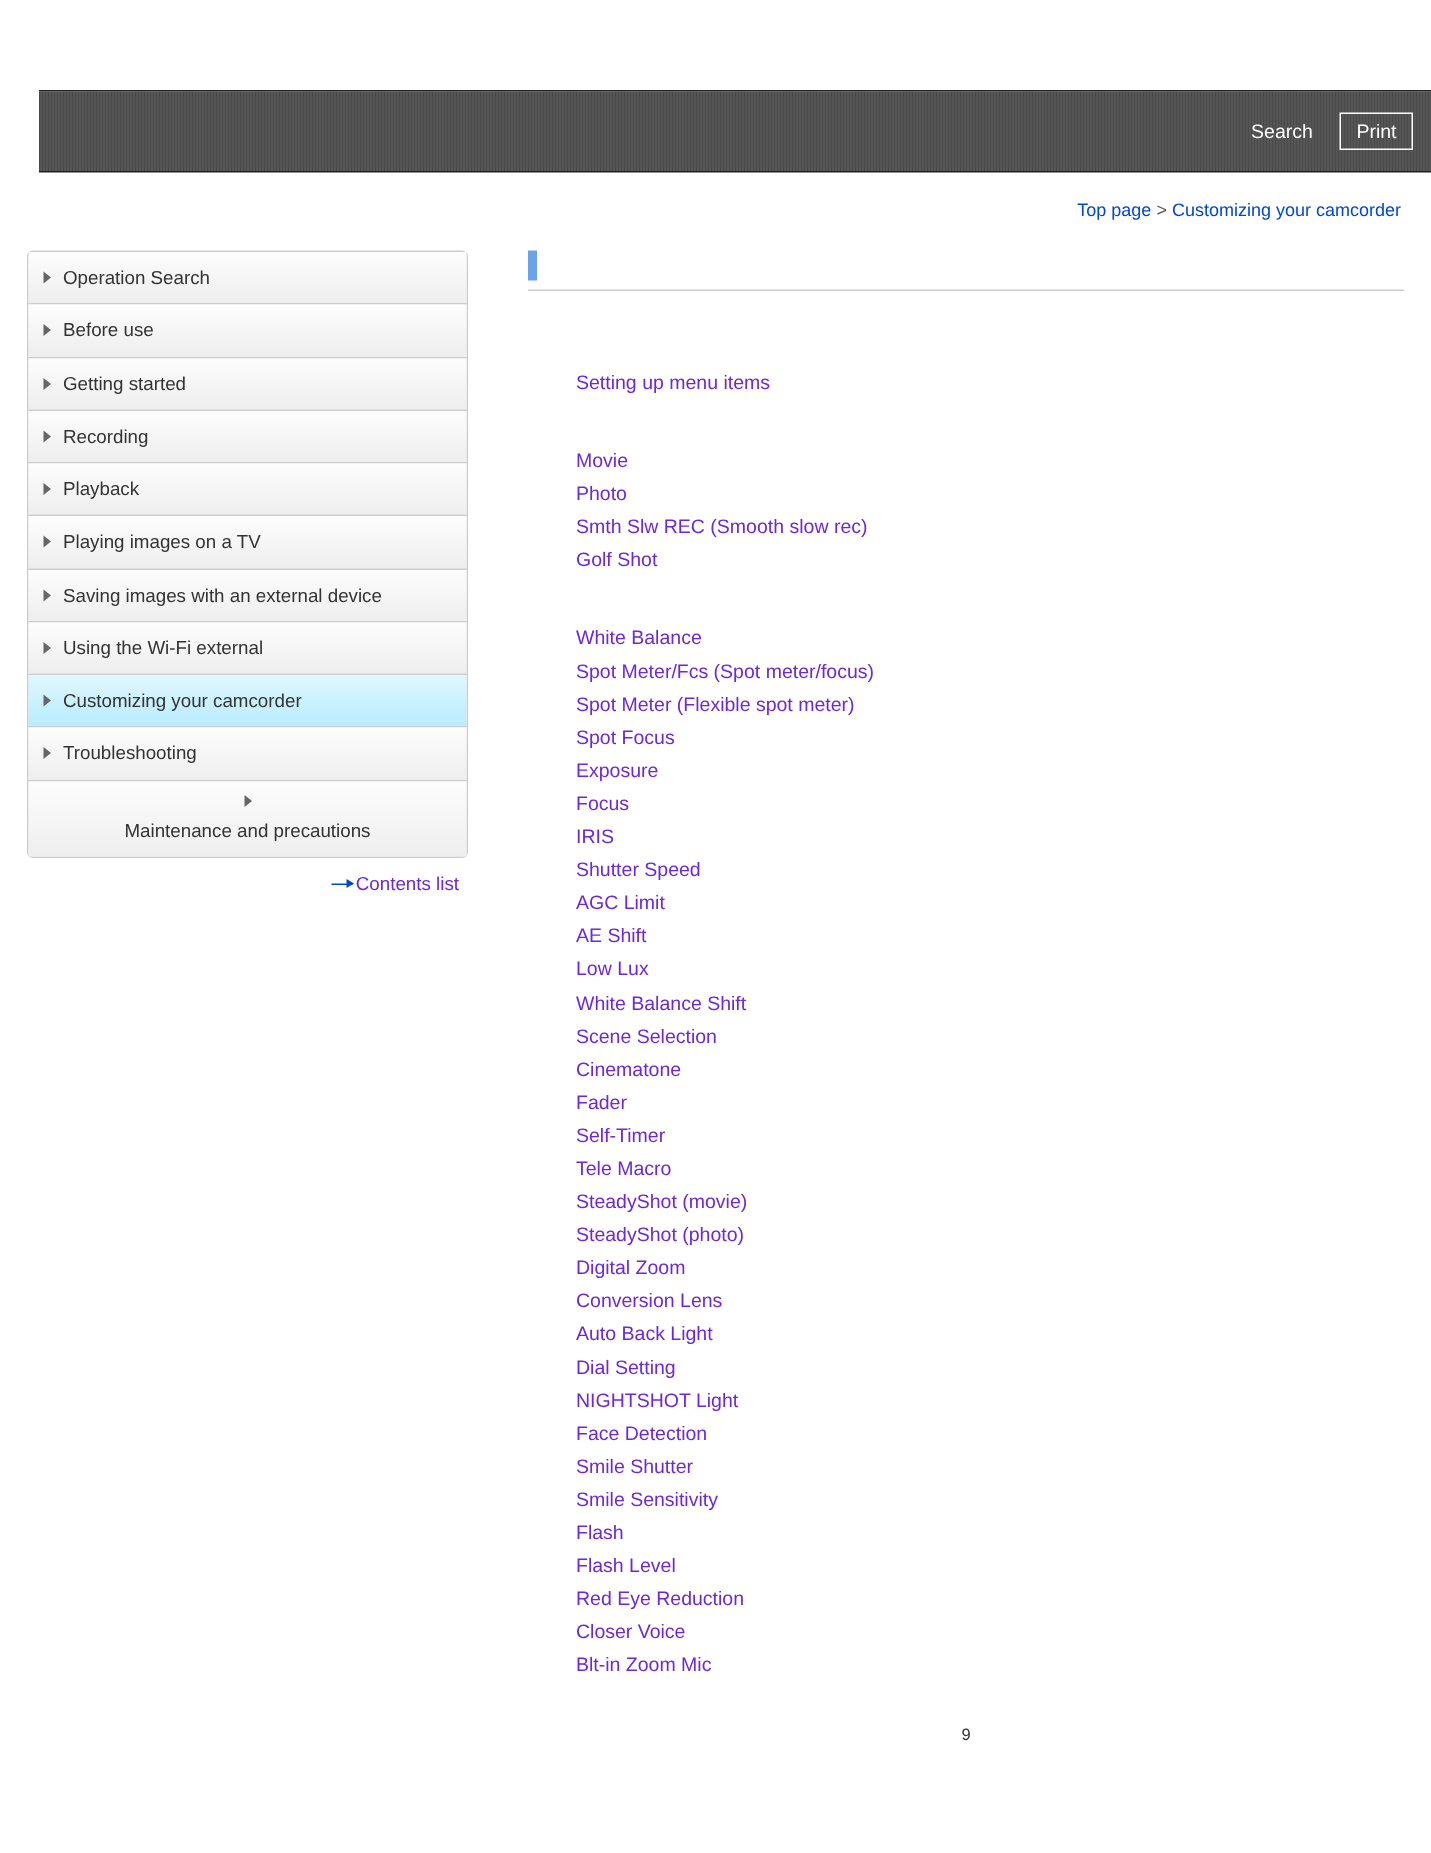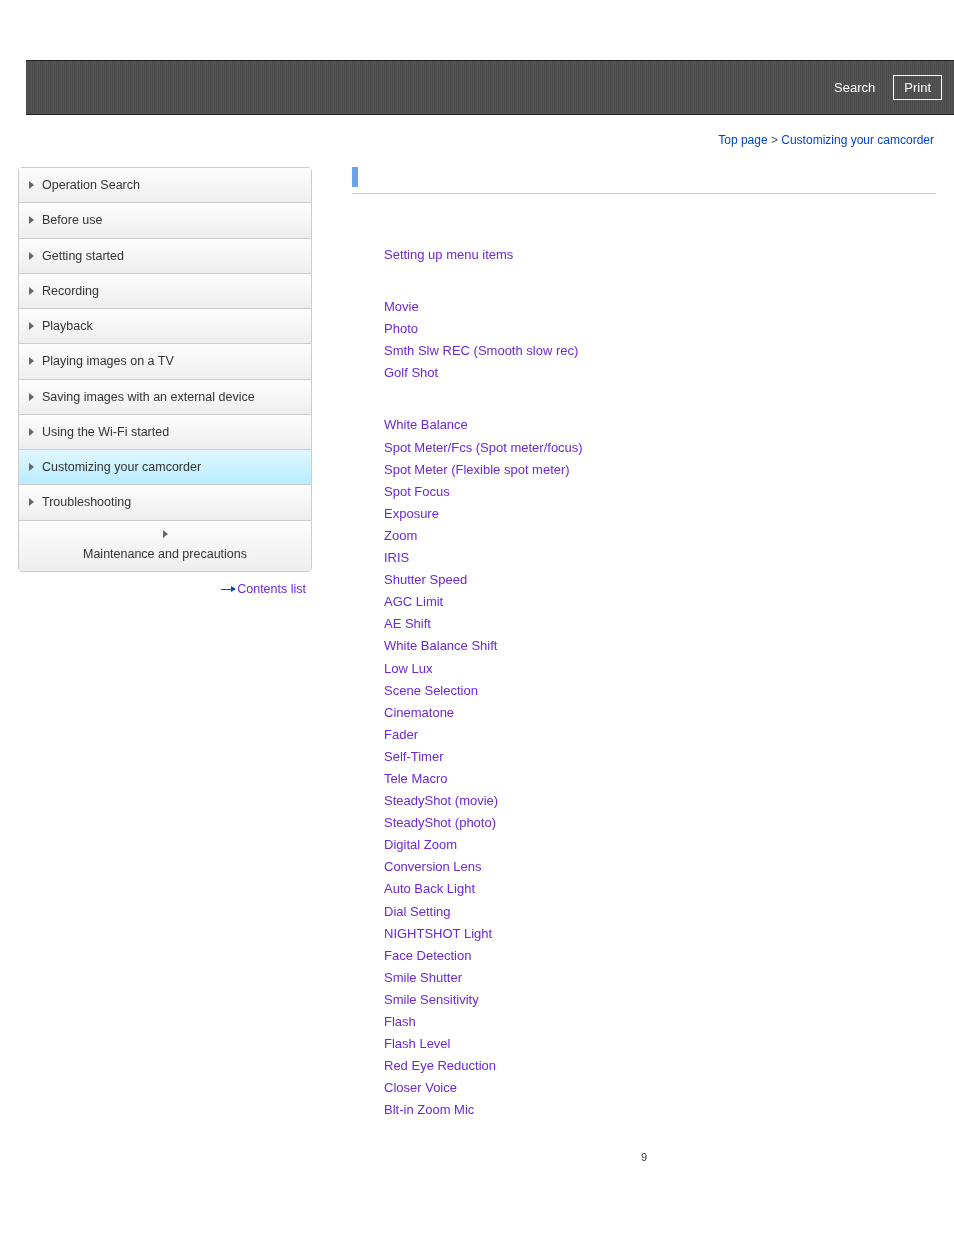--- a/index.html
+++ b/index.html
@@ -140,21 +140,21 @@
         <div class="sidebar-item">
           <span class="arrow-icon"></span>
           <span>Playing images on a TV</span>
         </div>
         <div class="sidebar-item">
           <span class="arrow-icon"></span>
           <span>Saving images with an external device</span>
         </div>
         <div class="sidebar-item">
           <span class="arrow-icon"></span>
-          <span>Using the Wi-Fi started</span>
+          <span>Using the Wi-Fi external</span>
         </div>
         <div class="sidebar-item active">
           <span class="arrow-icon"></span>
           <span>Customizing your camcorder</span>
         </div>
         <div class="sidebar-item">
           <span class="arrow-icon"></span>
           <span>Troubleshooting</span>
         </div>
         <div class="sidebar-item">
@@ -179,27 +179,27 @@
         <a class="link-item">Photo</a>
         <a class="link-item">Smth Slw REC (Smooth slow rec)</a>
         <a class="link-item">Golf Shot</a>
       </div>
     <div class="link-block" id="group3">
         <a class="link-item">White Balance</a>
         <a class="link-item">Spot Meter/Fcs (Spot meter/focus)</a>
         <a class="link-item">Spot Meter (Flexible spot meter)</a>
         <a class="link-item">Spot Focus</a>
         <a class="link-item">Exposure</a>
-        <a class="link-item">Zoom</a>
+        <a class="link-item">Focus</a>
         <a class="link-item">IRIS</a>
         <a class="link-item">Shutter Speed</a>
         <a class="link-item">AGC Limit</a>
         <a class="link-item">AE Shift</a>
+        <a class="link-item">Low Lux</a>
         <a class="link-item">White Balance Shift</a>
-        <a class="link-item">Low Lux</a>
         <a class="link-item">Scene Selection</a>
         <a class="link-item">Cinematone</a>
         <a class="link-item">Fader</a>
         <a class="link-item">Self-Timer</a>
         <a class="link-item">Tele Macro</a>
         <a class="link-item">SteadyShot (movie)</a>
         <a class="link-item">SteadyShot (photo)</a>
         <a class="link-item">Digital Zoom</a>
         <a class="link-item">Conversion Lens</a>
         <a class="link-item">Auto Back Light</a>

